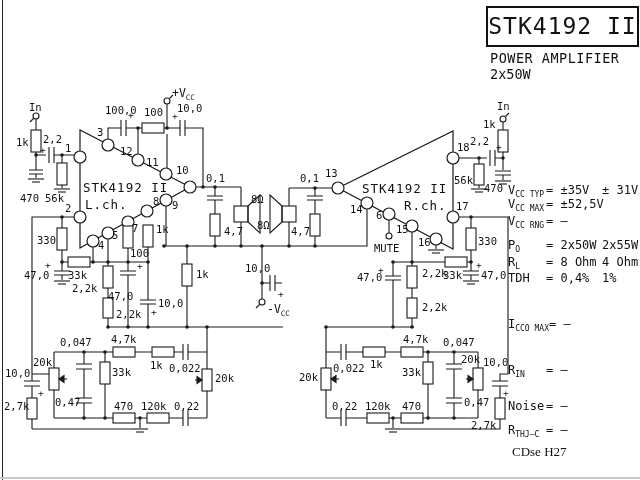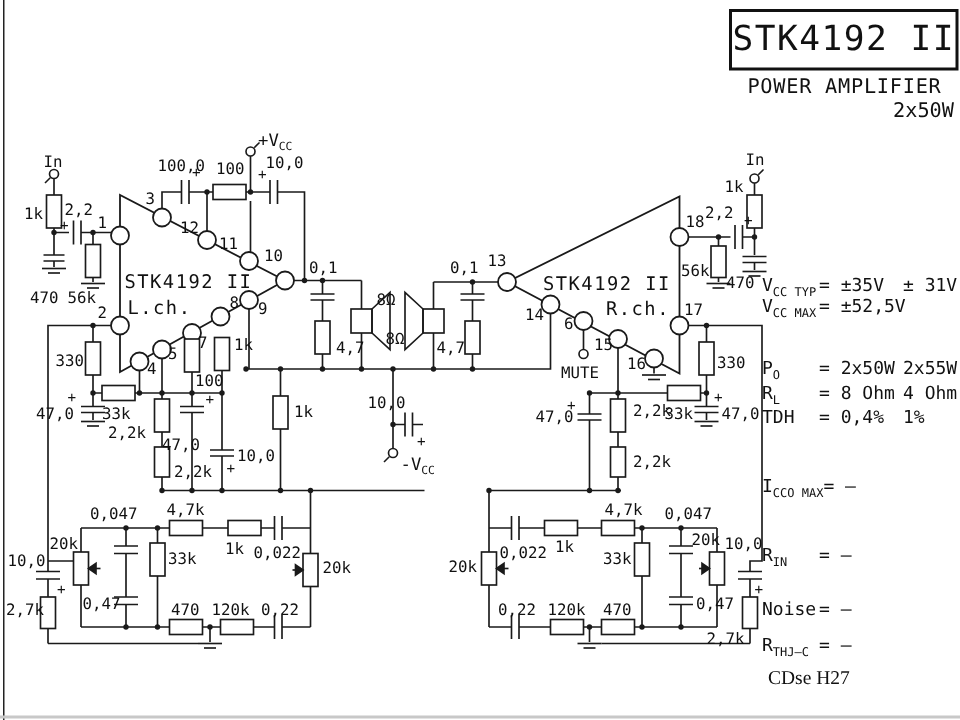--- a/index.html
+++ b/index.html
@@ -13,22 +13,22 @@
   svg circle.dot{fill:#1a1a1a;stroke:none}
   svg text{fill:#111;stroke:none;font-family:"DejaVu Sans Mono",monospace}
   .t{font-size:10.5px}
   .tp{font-size:10.5px}
   .ic{font-size:12.5px;letter-spacing:1px}
   .pl{font-size:9.5px}
   .vt{font-size:11.5px}
   .vs{font-size:7.5px}
   #titlebox{position:absolute;left:486px;top:6px;width:149px;height:37px;border:2px solid #111;
             line-height:36px;text-align:center;font-size:23px;letter-spacing:1px}
-  #sub1{position:absolute;left:490px;top:50px;width:146px;text-align:center;font-size:13.5px;letter-spacing:.5px}
-  #sub2{position:absolute;left:490px;top:66px;width:146px;text-align:right;font-size:13.5px}
+  #sub1{position:absolute;left:490px;top:50px;width:146px;text-align:left;font-size:13.5px;letter-spacing:.5px}
+  #sub2{position:absolute;left:490px;top:66px;width:146px;text-align:left;font-size:13.5px}
   .srow{position:absolute;left:508px;width:132px;white-space:nowrap;font-size:12px}
   .srow .nm{display:inline-block;min-width:38px}
   .srow sub{font-size:8px}
   .srow .ext{position:absolute;left:94px}
   #footer{position:absolute;left:512px;top:444px;font-family:Liberation Serif, serif;font-size:13px}
   #bleft{position:absolute;left:2px;top:0;width:1px;height:480px;background:#222}
   #bbot{position:absolute;left:0;top:477px;width:640px;height:2px;background:#c8c8c8}
 </style>
 </head>
 <body>
@@ -352,20 +352,21 @@
 </svg>
 
   <div id="titlebox">
     <span>STK4192 II</span>
   </div>
   <div id="sub1">POWER AMPLIFIER</div>
   <div id="sub2">2x50W</div>
 
   <div class="srow" style="top:197px"><span class="nm"><span>V</span><sub>CC MAX</sub></span><span>= ±52,5V</span><span class="ext"></span></div>
   <div class="srow" style="top:183px"><span class="nm"><span>V</span><sub>CC TYP</sub></span><span>= ±35V</span><span class="ext">± 31V</span></div>
+  <div class="srow" style="top:214px"><span class="nm"><span>V</span><sub>CC RNG</sub></span><span>= –</span><span class="ext"></span></div>
   <div class="srow" style="top:238px"><span class="nm"><span>P</span><sub>O</sub></span><span>= 2x50W</span><span class="ext">2x55W</span></div>
   <div class="srow" style="top:255px"><span class="nm"><span>R</span><sub>L</sub></span><span>= 8 Ohm</span><span class="ext">4 Ohm</span></div>
   <div class="srow" style="top:271px"><span class="nm"><span>TDH</span><sub></sub></span><span>= 0,4%</span><span class="ext">1%</span></div>
   <div class="srow" style="top:317px"><span class="nm"><span>I</span><sub>CCO MAX</sub></span><span>= –</span><span class="ext"></span></div>
   <div class="srow" style="top:363px"><span class="nm"><span>R</span><sub>IN</sub></span><span>= –</span><span class="ext"></span></div>
   <div class="srow" style="top:399px"><span class="nm"><span>Noise</span><sub></sub></span><span>= –</span><span class="ext"></span></div>
   <div class="srow" style="top:423px"><span class="nm"><span>R</span><sub>THJ–C</sub></span><span>= –</span><span class="ext"></span></div>
 
   <div id="footer">CDse H27</div>
 

